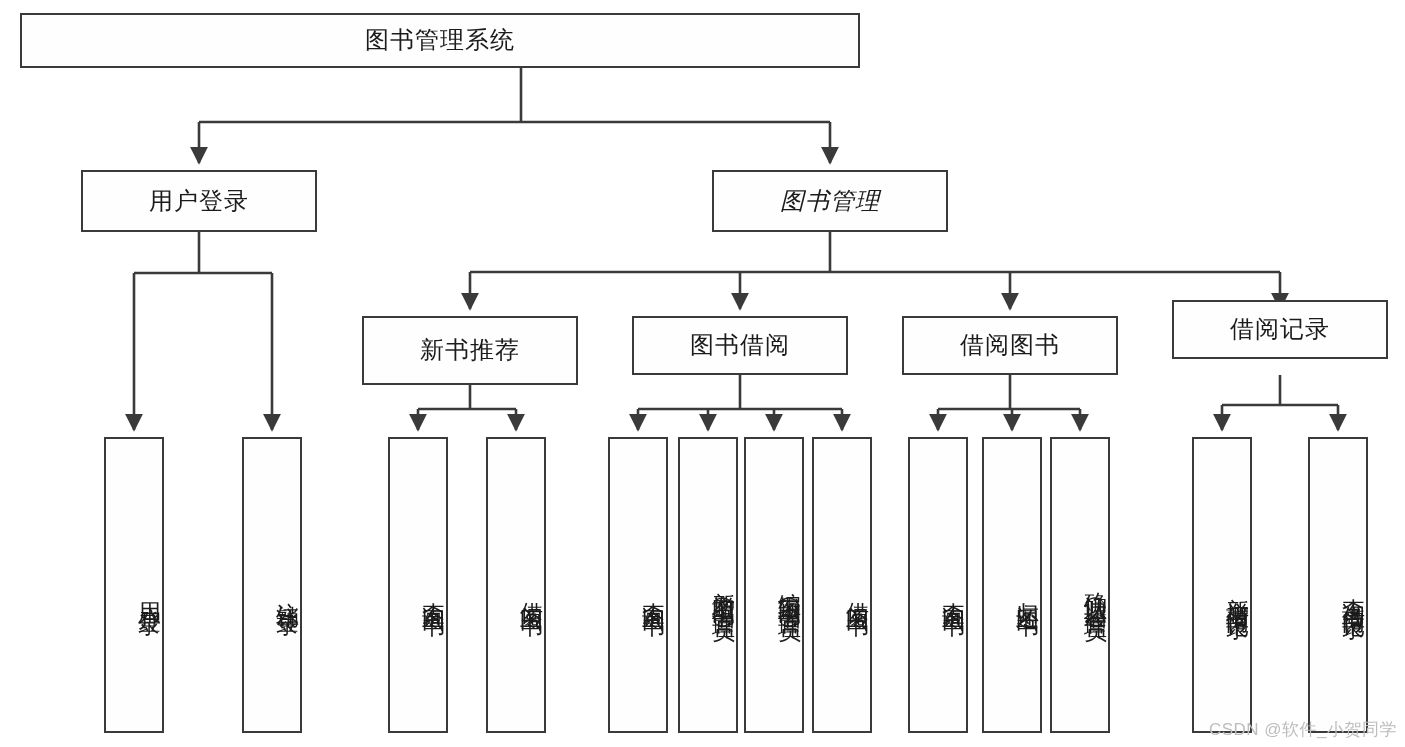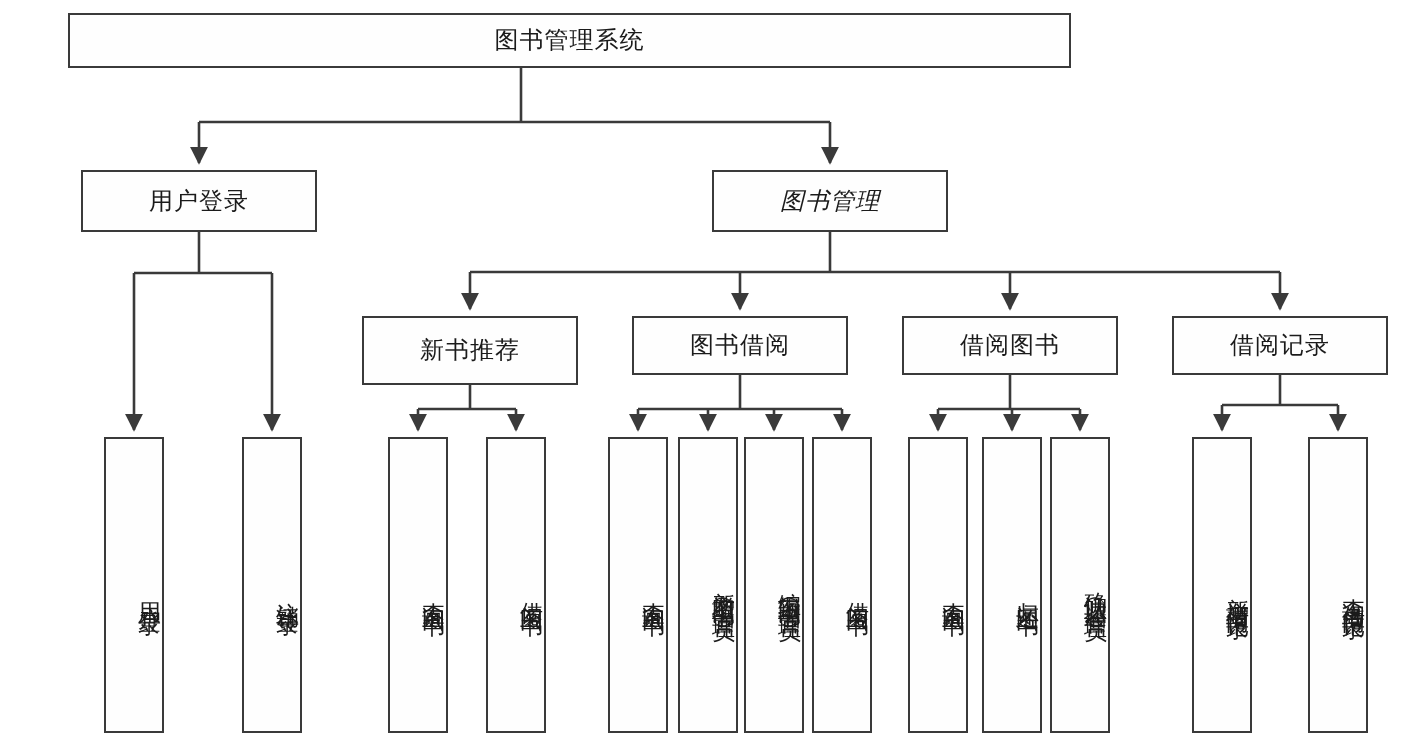--- a/index.html
+++ b/index.html
@@ -112,41 +112,41 @@
       <path d="M 1012 409 L 1012 430" marker-end="url(#arrow)"></path>
       <path d="M 1080 409 L 1080 430" marker-end="url(#arrow)"></path>
 
       <path d="M 1280 375 L 1280 405"></path>
       <path d="M 1222 405 L 1338 405"></path>
       <path d="M 1222 405 L 1222 430" marker-end="url(#arrow)"></path>
       <path d="M 1338 405 L 1338 430" marker-end="url(#arrow)"></path>
     </g>
   </svg>
 
-  <div class="node horiz" style="left:20px; top:13px; width:1003px; height:55px;margin-left:48px;">
+  <div class="node horiz" style="left:20px; top:13px; width:840px; height:55px;">
     <span class="label">图书管理系统</span>
   </div>
 
   <div class="node horiz" style="left:81px; top:170px; width:236px; height:62px;">
     <span class="label">用户登录</span>
   </div>
   <div class="node horiz" style="left:712px; top:170px; width:236px; height:62px;font-style:italic;">
     <span class="label">图书管理</span>
   </div>
 
   <div class="node horiz" style="left:362px; top:316px; width:216px; height:69px;">
     <span class="label">新书推荐</span>
   </div>
   <div class="node horiz" style="left:632px; top:316px; width:216px; height:59px;">
     <span class="label">图书借阅</span>
   </div>
   <div class="node horiz" style="left:902px; top:316px; width:216px; height:59px;">
     <span class="label">借阅图书</span>
   </div>
-  <div class="node horiz" style="left:1172px; top:316px; width:216px; height:59px;">
+  <div class="node horiz" style="left:1172px; top:300px; width:216px; height:59px;">
     <span class="label">借阅记录</span>
   </div>
 
   <div class="node vert" style="left:104px; top:437px; width:60px; height:296px;">
     <span class="label">用户登录</span>
   </div>
   <div class="node vert" style="left:242px; top:437px; width:60px; height:296px;">
     <span class="label">注销登录</span>
   </div>
   <div class="node vert" style="left:388px; top:437px; width:60px; height:296px;">
@@ -176,14 +176,15 @@
   <div class="node vert" style="left:1050px; top:437px; width:60px; height:296px;">
     <span class="label">确认归还（管理员）</span>
   </div>
   <div class="node vert" style="left:1192px; top:437px; width:60px; height:296px;">
     <span class="label">新增借阅记录</span>
   </div>
   <div class="node vert" style="left:1308px; top:437px; width:60px; height:296px;">
     <span class="label">查询借阅记录</span>
   </div>
 
+  <div class="watermark">CSDN @软件_小贺同学</div>
 
 </div>
 
 </body></html>

